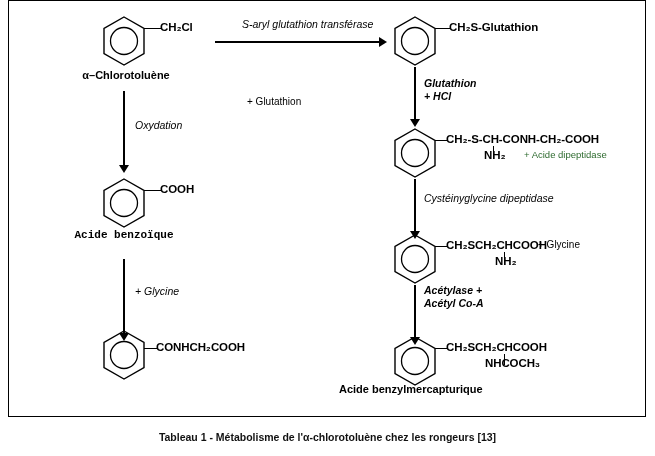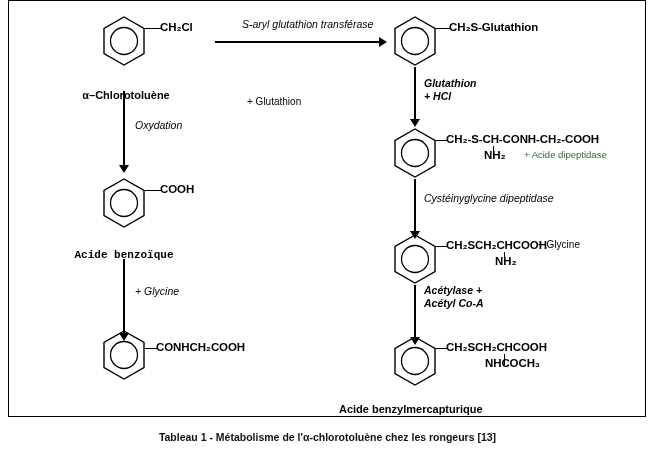--- a/index.html
+++ b/index.html
@@ -18,21 +18,21 @@
   .ring svg{display:block;width:46px;height:52px;}
   
   .sub{
     position:absolute;font-size:11.5px;font-weight:700;
     letter-spacing:-0.1px;white-space:nowrap;line-height:1.15;
   }
   .bondline{position:absolute;background:#000;height:1.2px;}
   
   .cname{
     position:absolute;font-size:11px;font-weight:700;white-space:nowrap;
-    line-height:1.22;text-align:center;margin-top:20px;
+    line-height:1.22;text-align:center;
   }
   
   .varrow{position:absolute;width:10px;}
   .varrow .shaft{position:absolute;left:4.4px;top:0;width:1.3px;background:#000;}
   .varrow .head{
     position:absolute;left:0px;width:0;height:0;
     border-left:5px solid transparent;border-right:5px solid transparent;
     border-top:8px solid #000;
   }
   .harrow{position:absolute;height:10px;}

